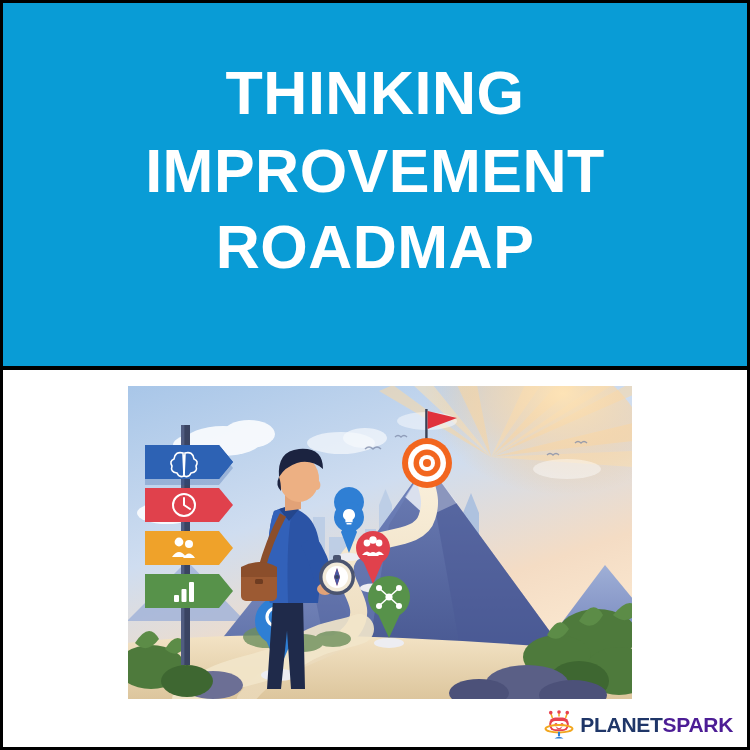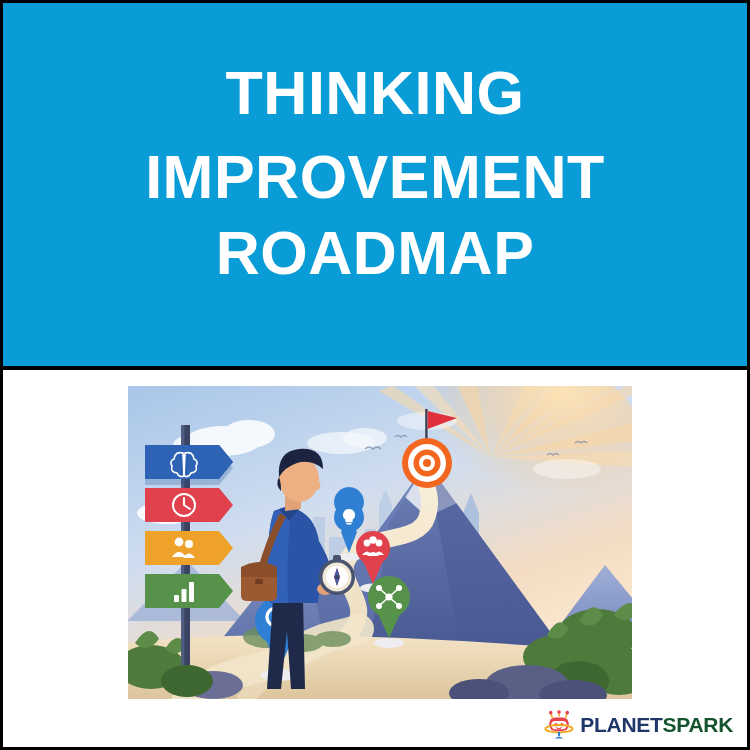--- a/index.html
+++ b/index.html
@@ -40,21 +40,21 @@
     color:#ffffff;
     font-weight:bold;
     font-size:61px;
     line-height:76px;
     letter-spacing:0.5px;
     text-align:center;
     white-space:nowrap;
     font-family:"Liberation Sans", sans-serif;
   }
   #title-1{margin-top:52px;}
-  #title-2{margin-top:8px;}
+  #title-2{margin-top:2px;}
   #title-3{margin-top:0;}
 
   
   #body-area{
     position:absolute;left:3px;top:374px;
     width:744px;height:373px;
     background:#ffffff;
     box-sizing:border-box;
   }
 
@@ -73,21 +73,21 @@
     height:32px;
     display:flex;align-items:center;gap:6px;
   }
   #brand-mark{width:30px;height:30px;display:block;}
   #brand-text{
     font-size:21px;font-weight:bold;letter-spacing:-0.3px;
     font-family:"Liberation Sans", sans-serif;
     display:flex;align-items:baseline;justify-content:space-between;
   }
   #brand-word-1{color:#1F3668;}
-  #brand-word-2{color:#14532d;}
+  #brand-word-2{color:#4c1d95;}
 </style>
 </head>
 <body>
 
 <div id="slide">
 
   <div id="header">
     <div class="title-line" id="title-1">THINKING</div>
     <div class="title-line" id="title-2">IMPROVEMENT</div>
     <div class="title-line" id="title-3">ROADMAP</div>

